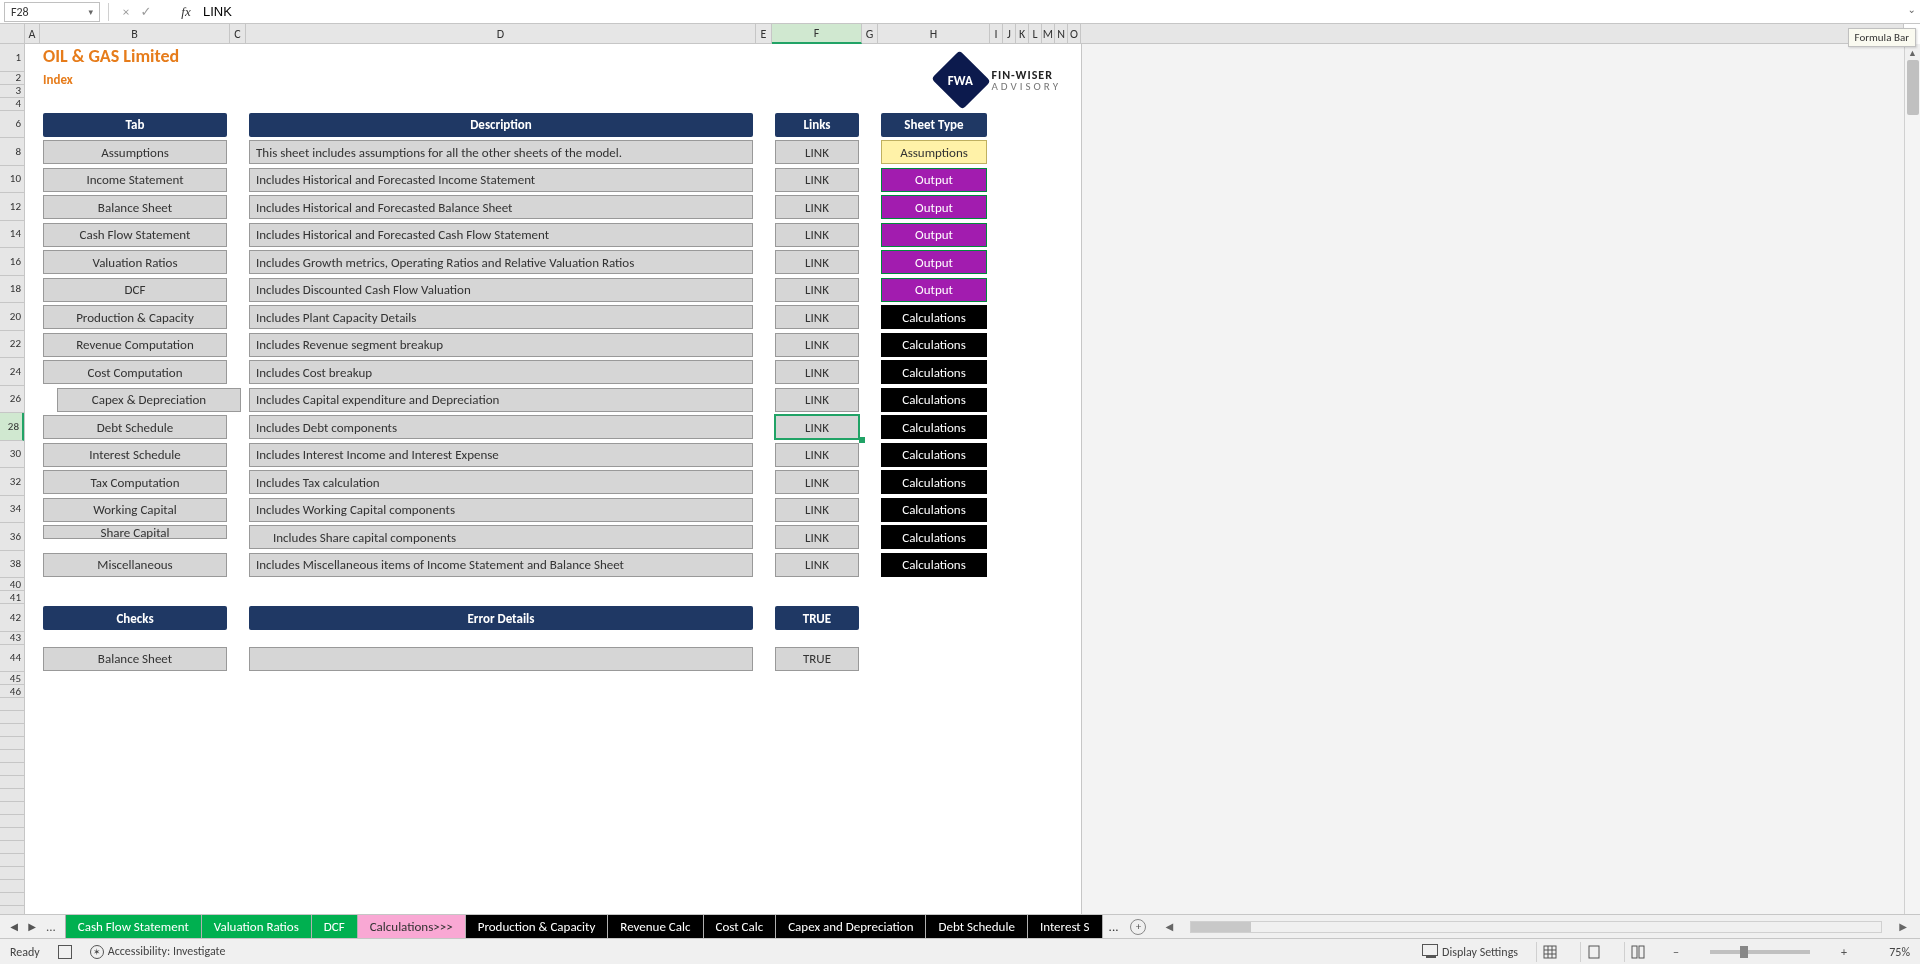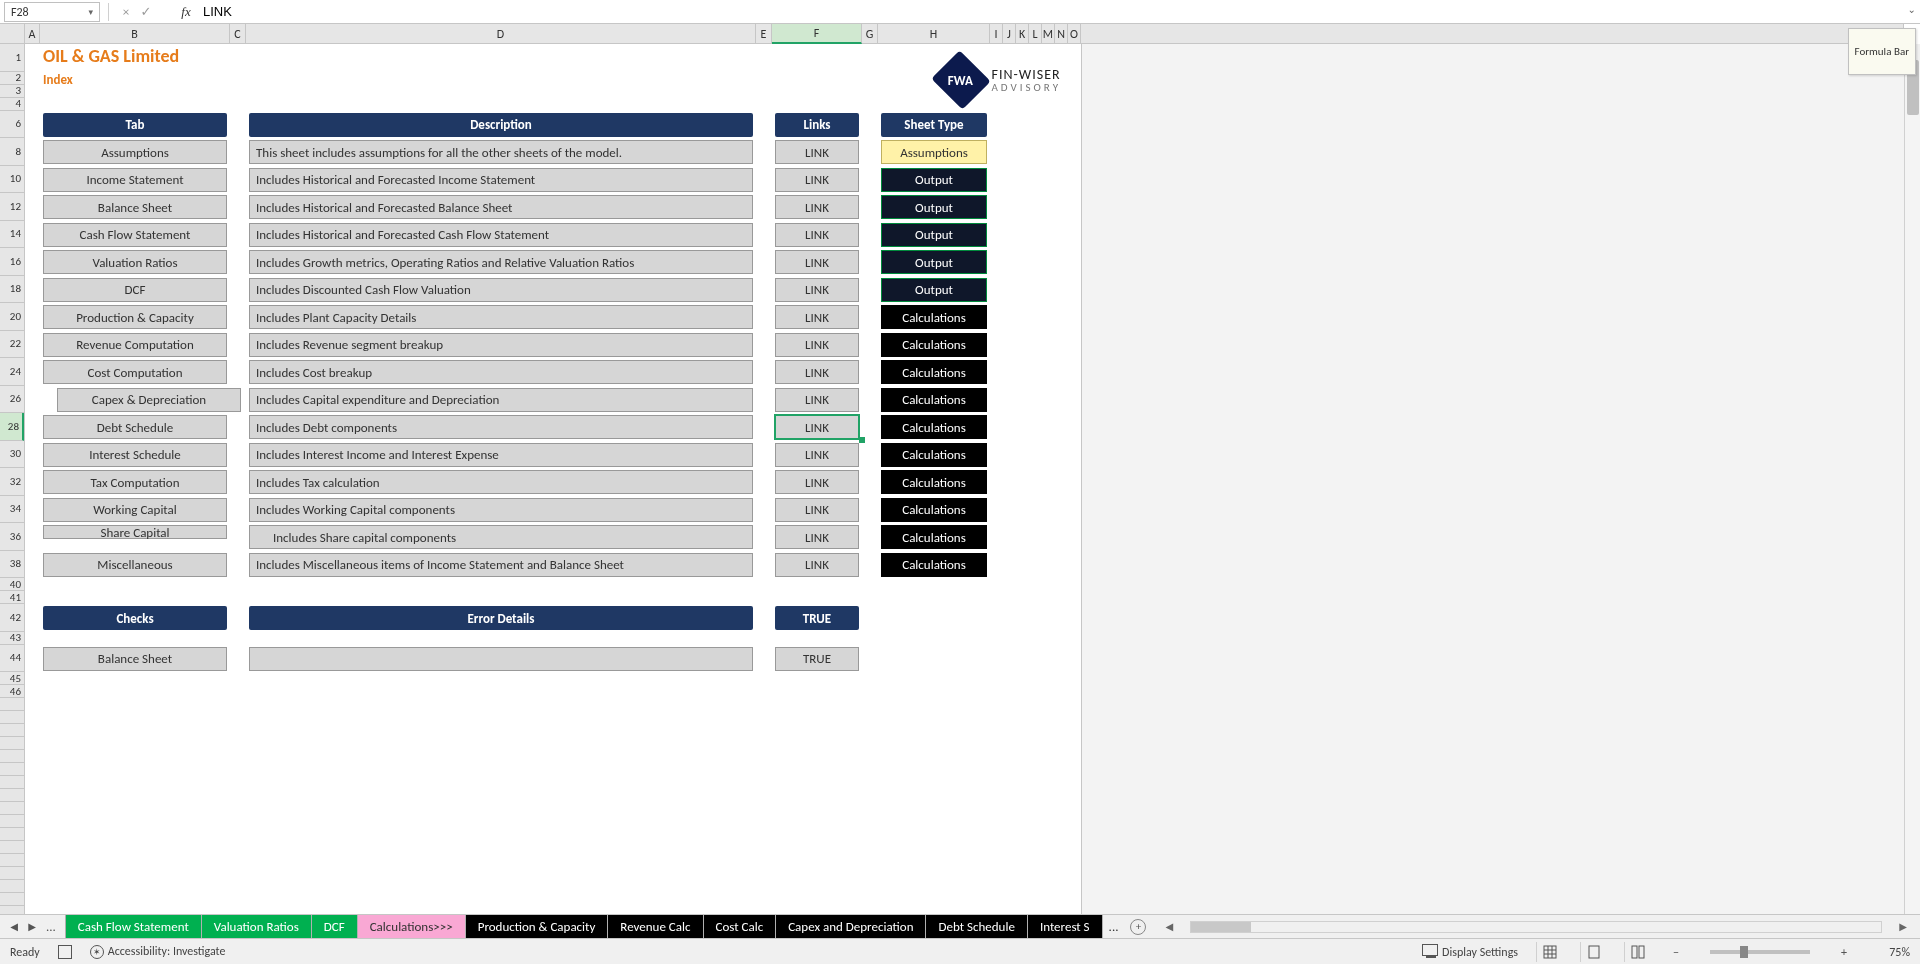--- a/index.html
+++ b/index.html
@@ -7,51 +7,51 @@
 
 
 .formula-bar-row { display: flex; align-items: center; height: 24px; border-bottom: 1px solid #c6c6c6; background: #fff; padding: 0 4px; gap: 2px; position: relative; }
 .name-box { width: 96px; height: 20px; border: 1px solid #c0c0c0; background: #fff; padding: 0 6px; display: flex; align-items: center; font-size: 12px; justify-content: space-between; }
 .name-box .dd { font-size: 9px; color: #666; }
 .fx-sep { width: 1px; height: 18px; background: #d0d0d0; margin: 0 6px; }
 .fx-icon { width: 18px; height: 18px; display: inline-flex; align-items: center; justify-content: center; color: #999; font-size: 13px; }
 .fx-icon.active { color: #333; }
 .formula-input { flex: 1; height: 20px; border: none; padding: 0 6px; font-size: 13px; outline: none; }
 .formula-expand { position: absolute; right: 4px; top: 3px; font-size: 10px; color: #666; }
-.formula-tip { position: absolute; right: 4px; top: 28px; background: #fafaf0; border: 1px solid #c0c0c0; padding: 16px 6px; font-size: 11px; color: #333; z-index: 10; box-shadow: 1px 1px 2px rgba(0,0,0,0.15); }
+.formula-tip { position: absolute; right: 4px; top: 28px; background: #fafaf0; border: 1px solid #c0c0c0; padding: 2px 6px; font-size: 11px; color: #333; z-index: 10; box-shadow: 1px 1px 2px rgba(0,0,0,0.15); }
 
 
 .grid-wrap { position: relative; width: 100%; height: 907px; overflow: hidden; background: #fff; }
 .corner { position: absolute; left:0; top:0; width:25px; height:20px; background:#e6e6e6; border-right:1px solid #c6c6c6; border-bottom:1px solid #c6c6c6; }
 .col-headers { position: absolute; left:25px; top:0; height:20px; display:flex; background:#e6e6e6; border-bottom:1px solid #c6c6c6; }
 .col-h { display:flex; align-items:center; justify-content:center; font-size:12px; color:#333; border-right:1px solid #c6c6c6; height:20px; }
 .col-h.sel { background:#d0e8d0; border-bottom:2px solid #21a366; }
 .row-headers { position:absolute; left:0; top:20px; width:25px; background:#e6e6e6; border-right:1px solid #c6c6c6; }
 .row-h { display:flex; align-items:center; justify-content:flex-end; padding-right:3px; font-size:11px; color:#333; border-bottom:1px solid #c6c6c6; }
 .row-h.sel { background:#d0e8d0; border-right:2px solid #21a366; }
 .sheet-canvas { position:absolute; left:25px; top:20px; right:16px; bottom:0; background:#f3f3f3; }
 .edge-line { position:absolute; border-right:1px solid #c6c6c6; top:0; bottom:0; }
 .content-rect { position:absolute; left:0; top:0; background:#fff; overflow:hidden; }
 
 .title-company { color:#e67c1b; font-weight:700; font-size:18px; position:absolute; left:18px; top:1px; }
 .title-index { color:#e67c1b; font-weight:600; font-size:13px; position:absolute; left:18px; top:28px; }
 .logo { position:absolute; right:20px; top:16px; display:flex; align-items:center; gap:8px; }
 .logo-mark { width:44px; height:40px; background:#0c1a4d; transform:rotate(45deg); display:flex; align-items:center; justify-content:center; border-radius:4px; }
 .logo-mark span { transform:rotate(-45deg); color:#fff; font-weight:700; font-size:13px; }
 .logo-text { line-height:1; }
-.logo-text .l1 { font-size:14px; font-weight:400; color:#222; letter-spacing:1px; }
+.logo-text .l1 { font-size:12px; font-weight:700; color:#222; letter-spacing:1px; }
 .logo-text .l2 { font-size:11px; color:#777; letter-spacing:3px; }
 
 .hdr-cell { position:absolute; background:#1f3864; color:#fff; font-weight:600; display:flex; align-items:center; justify-content:center; font-size:13px; height:24px; border-radius:2px; }
 .cell { background:#d6d6d6; border:1px solid #999; display:flex; align-items:center; font-size:13px; padding:0 6px; color:#333; }
 .cell.center { justify-content:center; }
 .cell.link { justify-content:center; }
 .cell.sheet-type { justify-content:center; font-weight:500; }
 .cell.st-assump { background:#fff2a8; border-color:#bfb060; }
-.cell.st-output { background:#0f172a; color:#fff; border-color:#008a3c; }
+.cell.st-output { background:#a21caf; color:#fff; border-color:#008a3c; }
 .cell.st-calc { background:#000; color:#fff; border-color:#000; }
 .sel-cell { outline:2px solid #21a366; outline-offset:-1px; }
 .sel-handle { position:absolute; width:6px; height:6px; background:#21a366; }
 .v-scroll-strip { position:absolute; right:0; top:20px; bottom:0; width:16px; border-left:1px solid #d0d0d0; display:flex; flex-direction:column; align-items:center; }
 .vscroll-btn { width:16px; height:16px; display:flex; align-items:center; justify-content:center; color:#666; font-size:9px; background:#f0f0f0; }
 .vscroll-track { flex:1; width:16px; background:#f4f4f4; position:relative; }
 .vscroll-thumb { position:absolute; left:2px; right:2px; background:#c0c0c0; border-radius:2px; }
 
 
 .tab-strip { position:absolute; left:0; right:0; bottom:26px; height:24px; background:#f0f0f0; border-top:1px solid #c6c6c6; display:flex; align-items:stretch; font-size:13px; }

